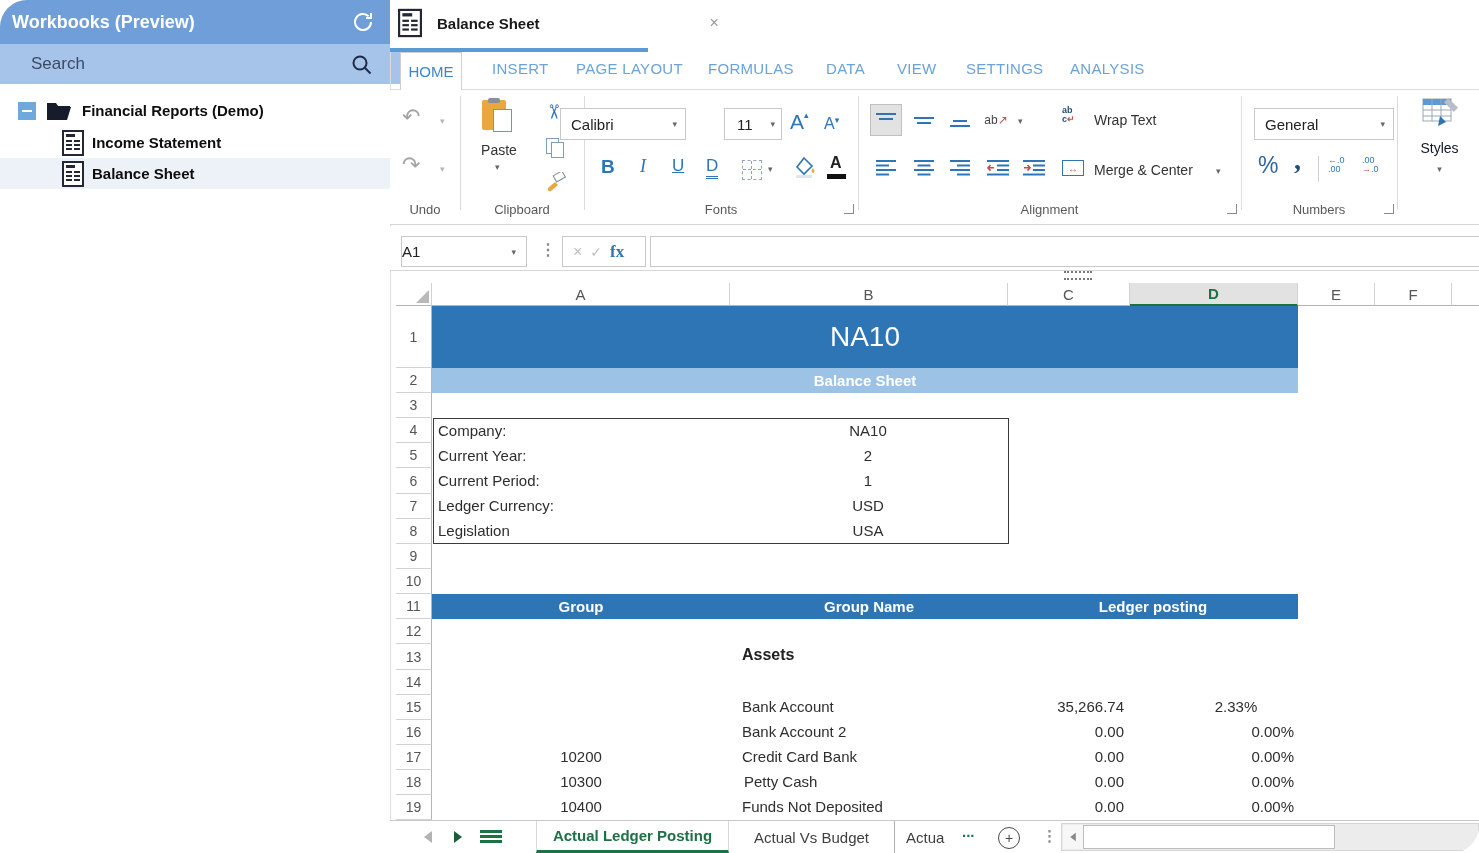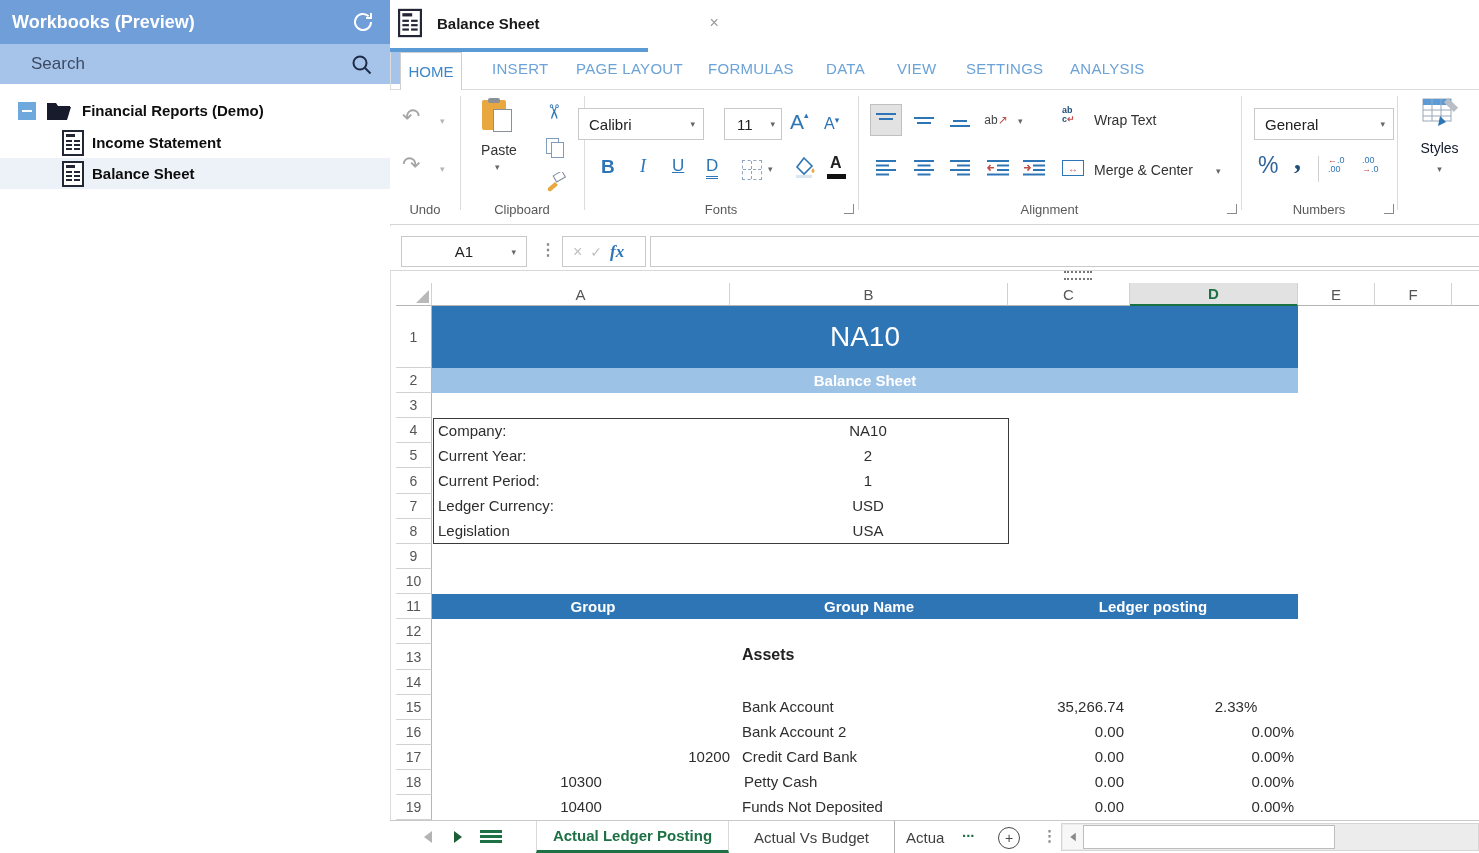--- a/index.html
+++ b/index.html
@@ -1,17 +1,17 @@
 <!DOCTYPE html>
 <html><head>
 <meta charset="utf-8">
 <style>
   html,body{margin:0;padding:0;background:#fff;}
   #app{position:relative;width:1479px;height:853px;background:#fff;overflow:hidden;
-       font-family:"Liberation Sans",sans-serif;color:#333;}
+       font-family:"Liberation Sans",sans-serif;color:#333;border-radius:27px;}
   .ab{position:absolute;}
   .ctr{display:flex;align-items:center;justify-content:center;}
   
   .sb-header{left:0;top:0;width:390px;height:44px;background:#6F9ED9;color:#fff;
              font-size:18px;font-weight:bold;display:flex;align-items:center;padding-left:12px;box-sizing:border-box;}
   .sb-search{left:0;top:44px;width:390px;height:40px;background:#A6C4EA;display:flex;align-items:center;padding-left:17px;}
   .sb-search input{border:none;background:transparent;outline:none;font-size:17px;color:#3c4a63;
                    font-family:"Liberation Sans",sans-serif;width:330px;margin-left:12px;}
   .sb-search input::placeholder{color:#3c4a63;opacity:1;}
   .tree-row{left:0;width:390px;height:31px;display:flex;align-items:center;font-size:15px;font-weight:bold;color:#0e0e0e;}
@@ -171,21 +171,21 @@
   <div class="ab" style="left:546px;top:138px;width:20px;height:20px">
     <div class="ab" style="left:0;top:0;width:11px;height:14px;background:#fff;border:1px solid #7f9dbb"></div>
     <div class="ab" style="left:5px;top:4px;width:11px;height:14px;background:#fff;border:1px solid #7f9dbb"></div>
   </div>
   <svg class="ab" style="left:544px;top:172px" width="22" height="20" viewBox="0 0 22 20">
     <rect x="10" y="1" width="10" height="7" fill="#fff" stroke="#7f8c9b" transform="rotate(-30 15 4)"></rect>
     <path d="M4 16 l7-6 3 3 -7 6 q-4 1 -3-3z" fill="#E8A73F"></path>
   </svg>
   <div class="ab grp-label" style="left:460px;width:124px">Clipboard</div>
 
-  <div class="ab combo" style="left:578px;top:108px;width:126px;height:32px">
+  <div class="ab combo" style="left:560px;top:108px;width:126px;height:32px">
     <span style="margin-left:10px">Calibri</span>
     <span class="caret" style="margin-left:auto;margin-right:8px">▾</span>
   </div>
   <div class="ab combo" style="left:724px;top:108px;width:58px;height:32px">
     <span style="margin-left:12px">11</span>
     <span class="caret" style="margin-left:auto;margin-right:6px">▾</span>
   </div>
   <span class="ab blue" style="left:790px;top:110px;font-size:21px">A<span style="font-size:9px;vertical-align:top">▴</span></span>
   <span class="ab blue" style="left:824px;top:115px;font-size:16px">A<span style="font-size:9px;vertical-align:top">▾</span></span>
 
@@ -328,29 +328,29 @@
       <line x1="3" y1="14" x2="31" y2="14" stroke="#9aa7b8"></line>
         <line x1="3" y1="20" x2="31" y2="20" stroke="#9aa7b8"></line>
       <rect x="24" y="6" width="14" height="6" fill="#b9bec6" transform="rotate(45 31 9)"></rect>
       <path d="M20 20 l6 6 -8 4 z" fill="#2E75B6"></path>
     </svg>
     <div style="font-size:14px;color:#0f172a;margin-top:6px">Styles</div>
     <div class="caret" style="margin-top:8px">▾</div>
   </div>
 
   <div class="ab" style="left:390px;top:226px;width:1089px;height:45px;background:#fff"></div>
-  <div class="ab combo" style="left:401px;top:236px;width:126px;height:31px;justify-content:center">
+  <div class="ab combo" style="left:401px;top:236px;width:126px;height:31px;">
     <span>A1</span>
     <span class="caret ab" style="right:10px">▾</span>
   </div>
   <span class="ab" style="left:540px;top:240px;font-size:16px;font-weight:bold;color:#888">⋮</span>
   <div class="ab combo" style="left:562px;top:236px;width:84px;height:31px">
     <span style="margin-left:10px;color:#c0c0c0;font-size:16px">×</span>
     <span style="margin-left:8px;color:#c0c0c0;font-size:14px">✓</span>
-    <span style="margin-left:8px;color:#2E75B6;font-size:17px;font-weight:bold;font-style:italic;font-family:'Liberation Serif',serif">fx</span>
+    <span style="margin-left:8px;color:#2E75B6;font-size:17px;font-weight:bold;font-family:'Liberation Serif',serif">fx</span>
   </div>
   <input class="ab" style="left: 650px; top: 236px; width: 827px; height: 29px; border: 1px solid rgb(201, 201, 201); font-size: 14px; padding: 0px 6px; font-family: &quot;Liberation Sans&quot;, sans-serif;" value="">
   <div class="ab" style="left:390px;top:270px;width:1089px;height:1px;background:#d8d8d8"></div>
   <div class="ab" style="left:1064px;top:271px;width:28px;height:5px;border-top:2px dotted #777;border-bottom:2px dotted #777"></div>
 
   <div class="ab colhead" style="left:396px;width:36px;border-left:none">
     <span style="position:absolute;right:2px;bottom:2px;width:0;height:0;border-left:13px solid transparent;border-bottom:13px solid #b9b9b9"></span>
   </div>
   <div class="ab colhead" style="left:432px;width:298px">A</div>
   <div class="ab colhead" style="left:730px;width:278px">B</div>
@@ -389,39 +389,39 @@
   <div class="ab cellTxt" style="left:438px;top:472px">Current Period:</div>
   <div class="ab cellTxt" style="left:438px;top:497px">Ledger Currency:</div>
   <div class="ab cellTxt" style="left:438px;top:522px">Legislation</div>
   <div class="ab cellTxt" style="left:730px;top:422px;width:276px;text-align:center">NA10</div>
   <div class="ab cellTxt" style="left:730px;top:447px;width:276px;text-align:center">2</div>
   <div class="ab cellTxt" style="left:730px;top:472px;width:276px;text-align:center">1</div>
   <div class="ab cellTxt" style="left:730px;top:497px;width:276px;text-align:center">USD</div>
   <div class="ab cellTxt" style="left:730px;top:522px;width:276px;text-align:center">USA</div>
 
   <div class="ab tblhead" style="left:432px;width:866px">
-    <span class="ab ctr" style="left:12px;width:298px;height:25px">Group</span>
+    <span class="ab ctr" style="left:0;width:298px;height:25px">Group</span>
     <span class="ab ctr" style="left:576px;width:290px;height:25px">Ledger posting</span>
     <span class="ab ctr" style="left:298px;width:278px;height:25px">Group Name</span>
   </div>
 
   <div class="ab" style="left:742px;top:646px;font-size:16px;font-weight:bold;color:#222">Assets</div>
 
   <div class="ab drow" style="top:695px">
     <span style="left:310px">Bank Account</span>
     <span style="left:576px;width:116px;text-align:right">35,266.74</span>
     <span style="left:722px;width:164px;text-align:center">2.33%</span>
   </div>
   <div class="ab drow" style="top:720px">
     <span style="left:310px">Bank Account 2</span>
     <span style="left:576px;width:116px;text-align:right">0.00</span>
     <span style="left:698px;width:164px;text-align:right">0.00%</span>
   </div>
   <div class="ab drow" style="top:745px">
-    <span style="left:0;width:298px;text-align:right">10200</span>
+    <span style="left:0;width:298px;text-align:center">10200</span>
     <span style="left:310px">Credit Card Bank</span>
     <span style="left:576px;width:116px;text-align:right">0.00</span>
     <span style="left:698px;width:164px;text-align:right">0.00%</span>
   </div>
   <div class="ab drow" style="top:770px">
     <span style="left:0;width:298px;text-align:center">10300</span>
     <span style="left:312px">Petty Cash</span>
     <span style="left:576px;width:116px;text-align:right">0.00</span>
     <span style="left:698px;width:164px;text-align:right">0.00%</span>
   </div>

